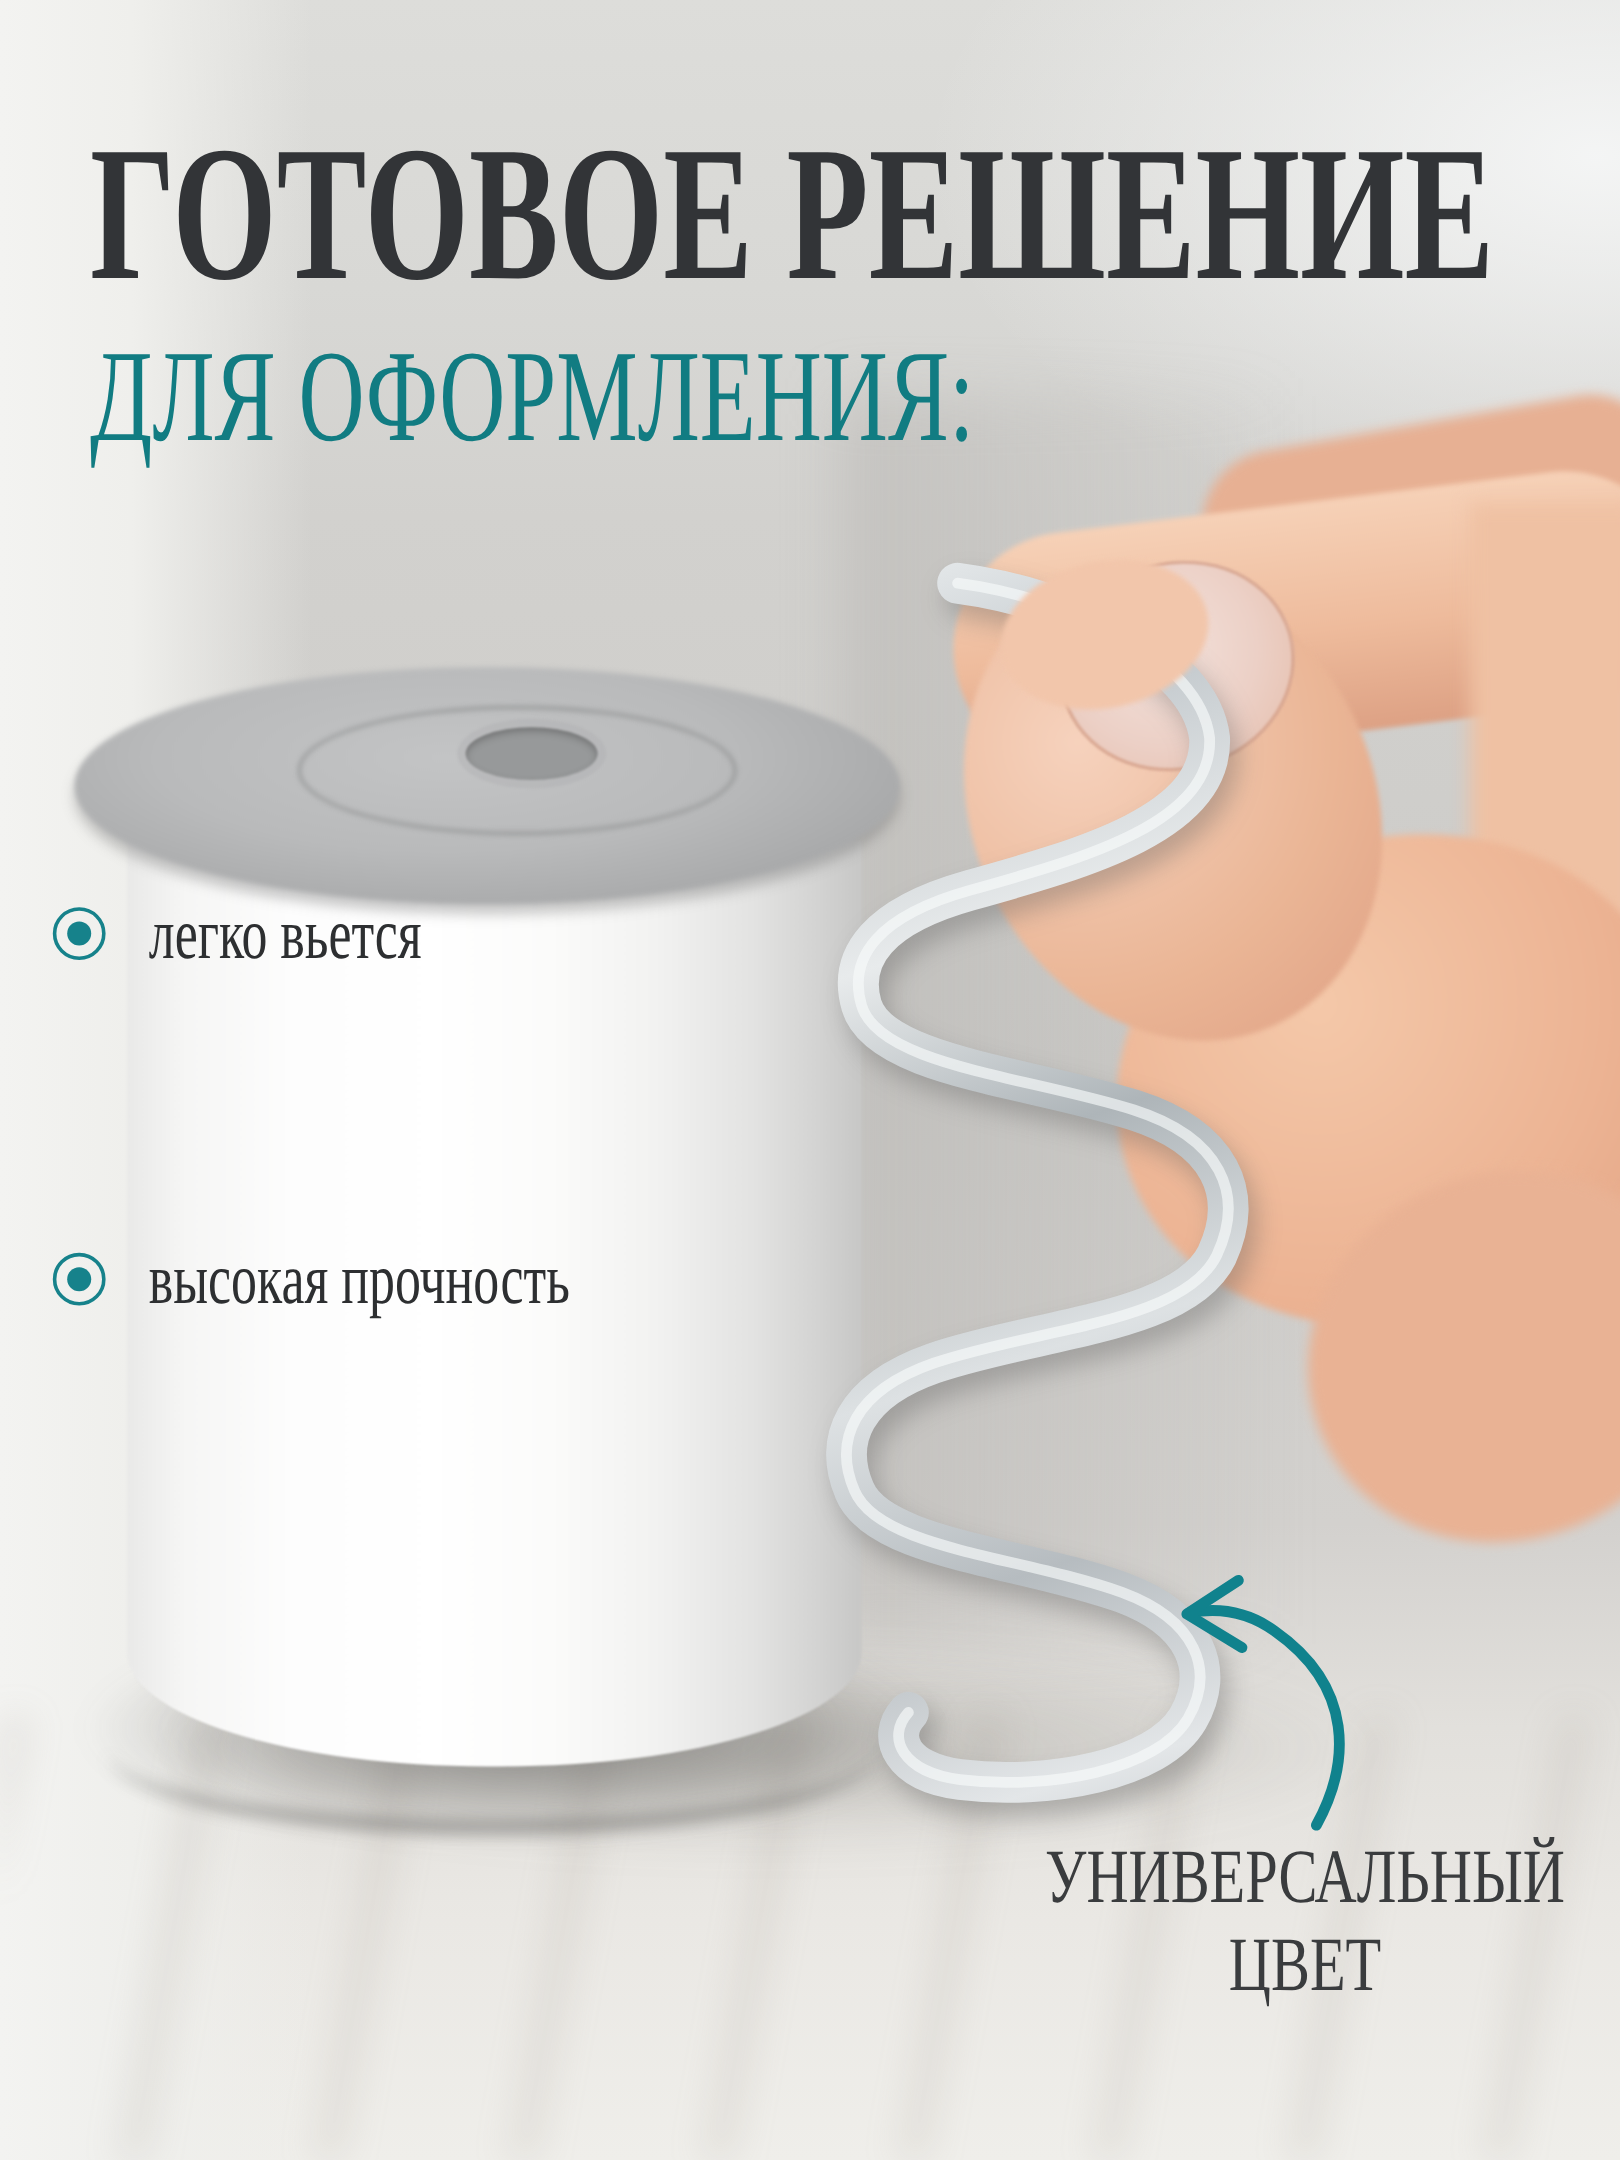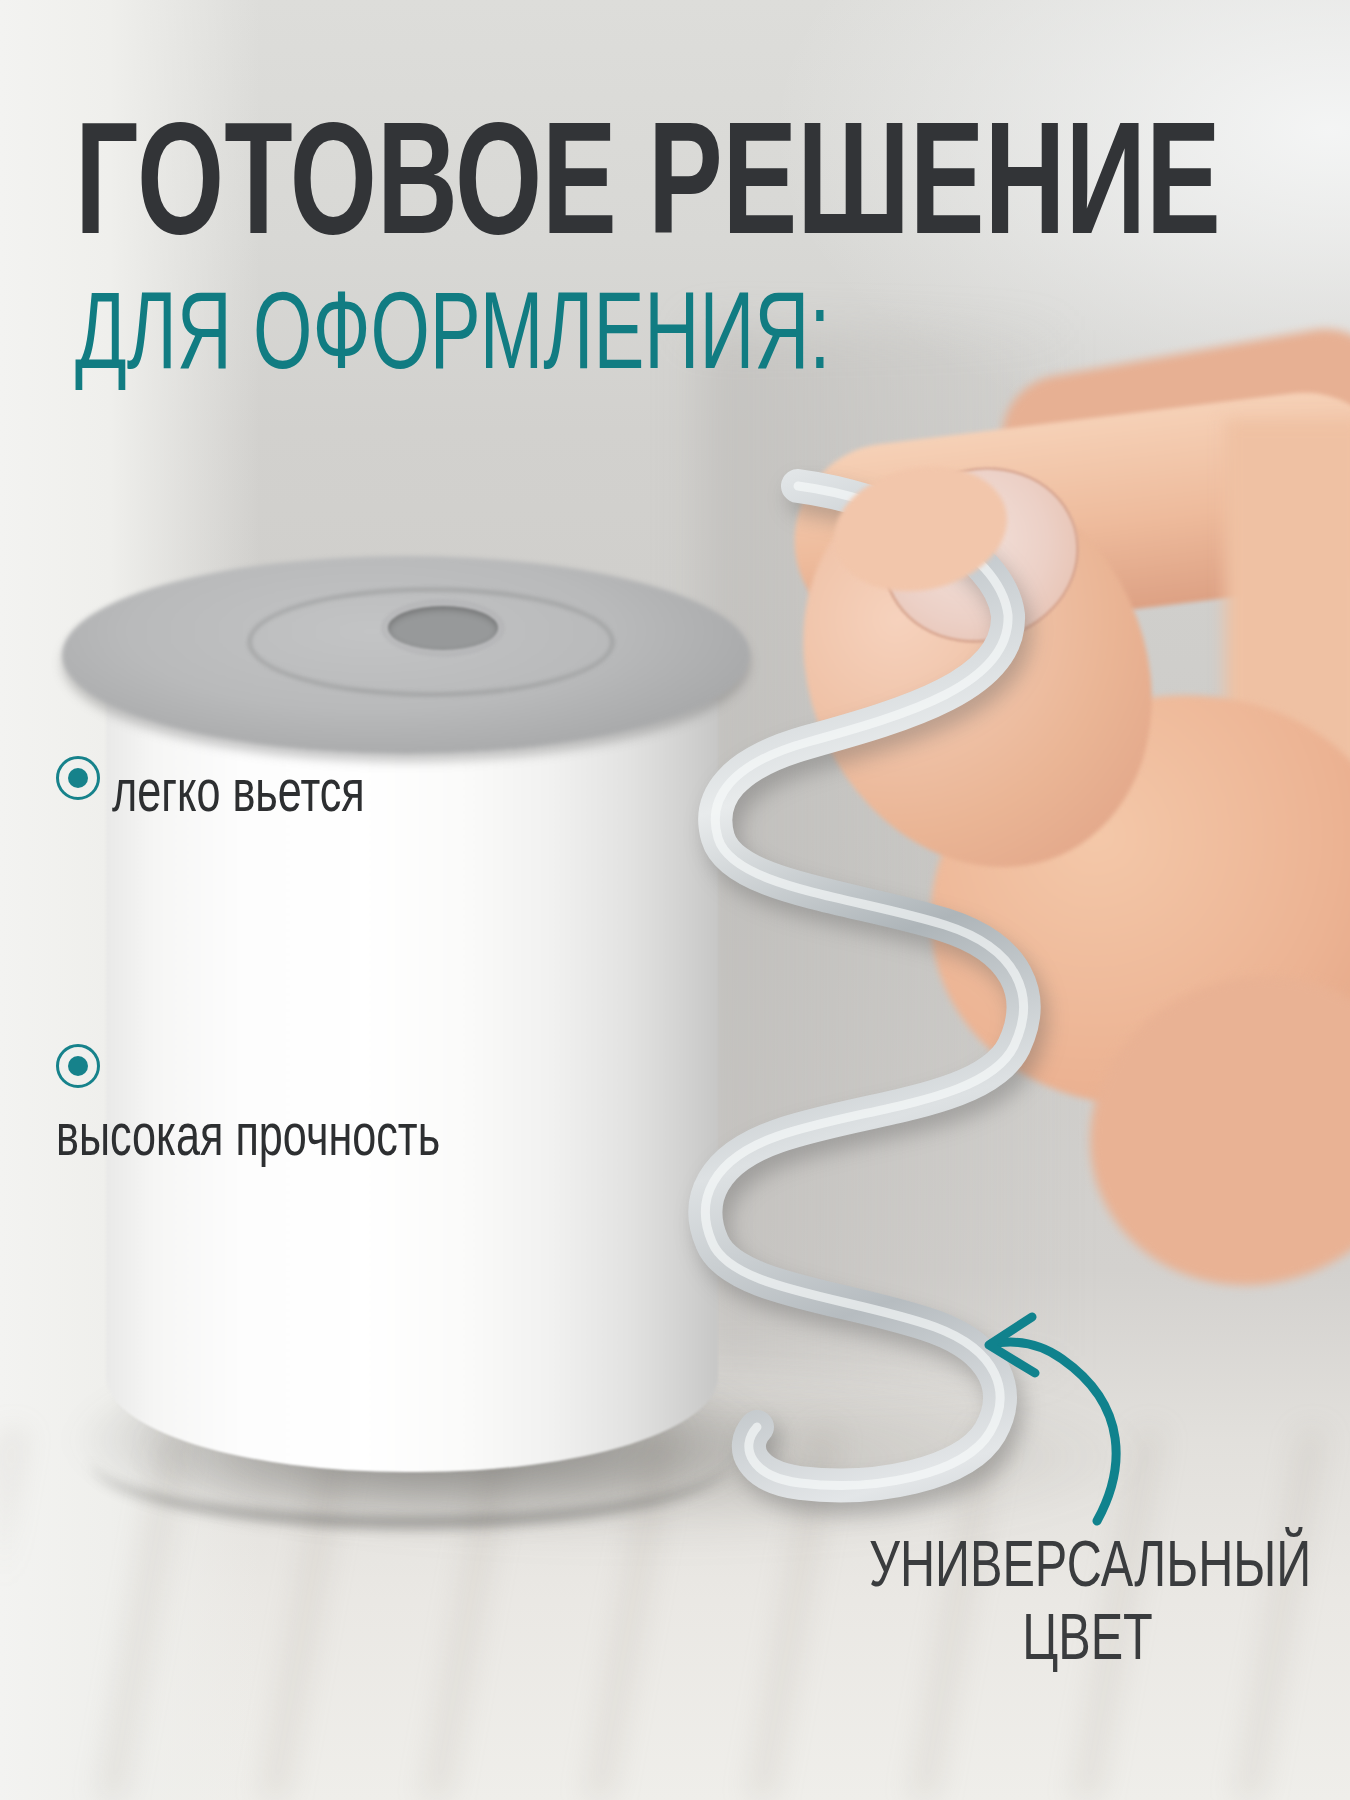--- a/index.html
+++ b/index.html
@@ -1,18 +1,18 @@
 <!DOCTYPE html>
 <html><head>
 <meta charset="utf-8">
 <style>
   html,body{margin:0;padding:0;background:#bbb;}
   .stage{
     position:relative;width:1350px;height:1800px;overflow:hidden;
-    font-family:Liberation Sans, sans-serif;
+    font-family:Liberation Serif, serif;
     background:
       radial-gradient(900px 520px at 1330px 130px, rgba(245,246,246,.95), rgba(245,246,246,0) 62%),
       linear-gradient(90deg, #f3f3f1 0px, #efefec 110px, rgba(239,239,236,0) 260px),
       linear-gradient(180deg, #ddddda 0px, #d8d8d5 240px, #d2d1ce 430px, #cccbc8 900px,
                       #d3d1ce 1270px, #e2e0dc 1440px, #eae8e4 1600px, #efeeea 1800px);
   }
   .abs{position:absolute;}
   
   .bg-mid{left:700px;top:330px;width:360px;height:1040px;
     background:linear-gradient(90deg, rgba(182,180,177,.5), rgba(182,180,177,.04));
@@ -62,21 +62,21 @@
     transform:rotate(-16deg);filter:blur(3px);}
   .h5{left:1088px;top:978px;width:335px;height:305px;border-radius:50%;
     background:#e9b294;transform:rotate(-22deg);filter:blur(5px);}
   .fingertip{left:833px;top:468px;width:175px;height:122px;border-radius:50%;
     background:#f2c6ab;transform:rotate(-12deg);filter:blur(2px);}
   
   .title{left:75px;top:98px;font-size:160px;font-weight:700;line-height:1;
     color:#323437;transform:scaleX(.70);transform-origin:0 0;white-space:nowrap;}
   .subtitle{left:75px;top:276px;font-size:109px;font-weight:400;line-height:1;
     color:#117c82;transform:scaleX(.70);transform-origin:0 0;white-space:nowrap;}
-  .feature{position:absolute;left:56px;display:flex;align-items:flex-start;gap:12px;height:44px;}
+  .feature{position:absolute;left:44px;display:flex;align-items:center;gap:36px;height:44px;}
   .f-icon{width:38px;height:38px;border:3px solid #16828b;border-radius:50%;
     display:flex;align-items:center;justify-content:center;flex:0 0 auto;}
   .f-dot{width:20px;height:20px;border-radius:50%;background:#16828b;}
   .f-label{font-size:60px;color:#2d2f31;white-space:nowrap;
     transform:scaleX(.72);transform-origin:0 50%;}
   .annotation{left:800px;top:1528px;width:575px;text-align:center;
     font-size:64px;line-height:1.14;color:#3a3c3e;
     transform:scaleX(.76);transform-origin:center top;}
   .svg-layer{left:0;top:0;width:1350px;height:1800px;pointer-events:none;}
 </style>
@@ -156,21 +156,21 @@
 
   <div class="abs title">ГОТОВОЕ РЕШЕНИЕ</div>
   <div class="abs subtitle">ДЛЯ ОФОРМЛЕНИЯ:</div>
 
   <div class="feature" style="top:756px;">
     <span class="f-icon">
         <span class="f-dot"></span>
       </span>
     <span class="f-label">легко вьется</span>
   </div>
-  <div class="feature" style="top:1044px;flex-direction:column;">
+  <div class="feature" style="top:1044px;">
     <span class="f-icon">
         <span class="f-dot"></span>
       </span>
     <span class="f-label">высокая прочность</span>
   </div>
 
   <div class="abs annotation">
     <div>УНИВЕРСАЛЬНЫЙ</div>
     <div>ЦВЕТ</div>
   </div>

